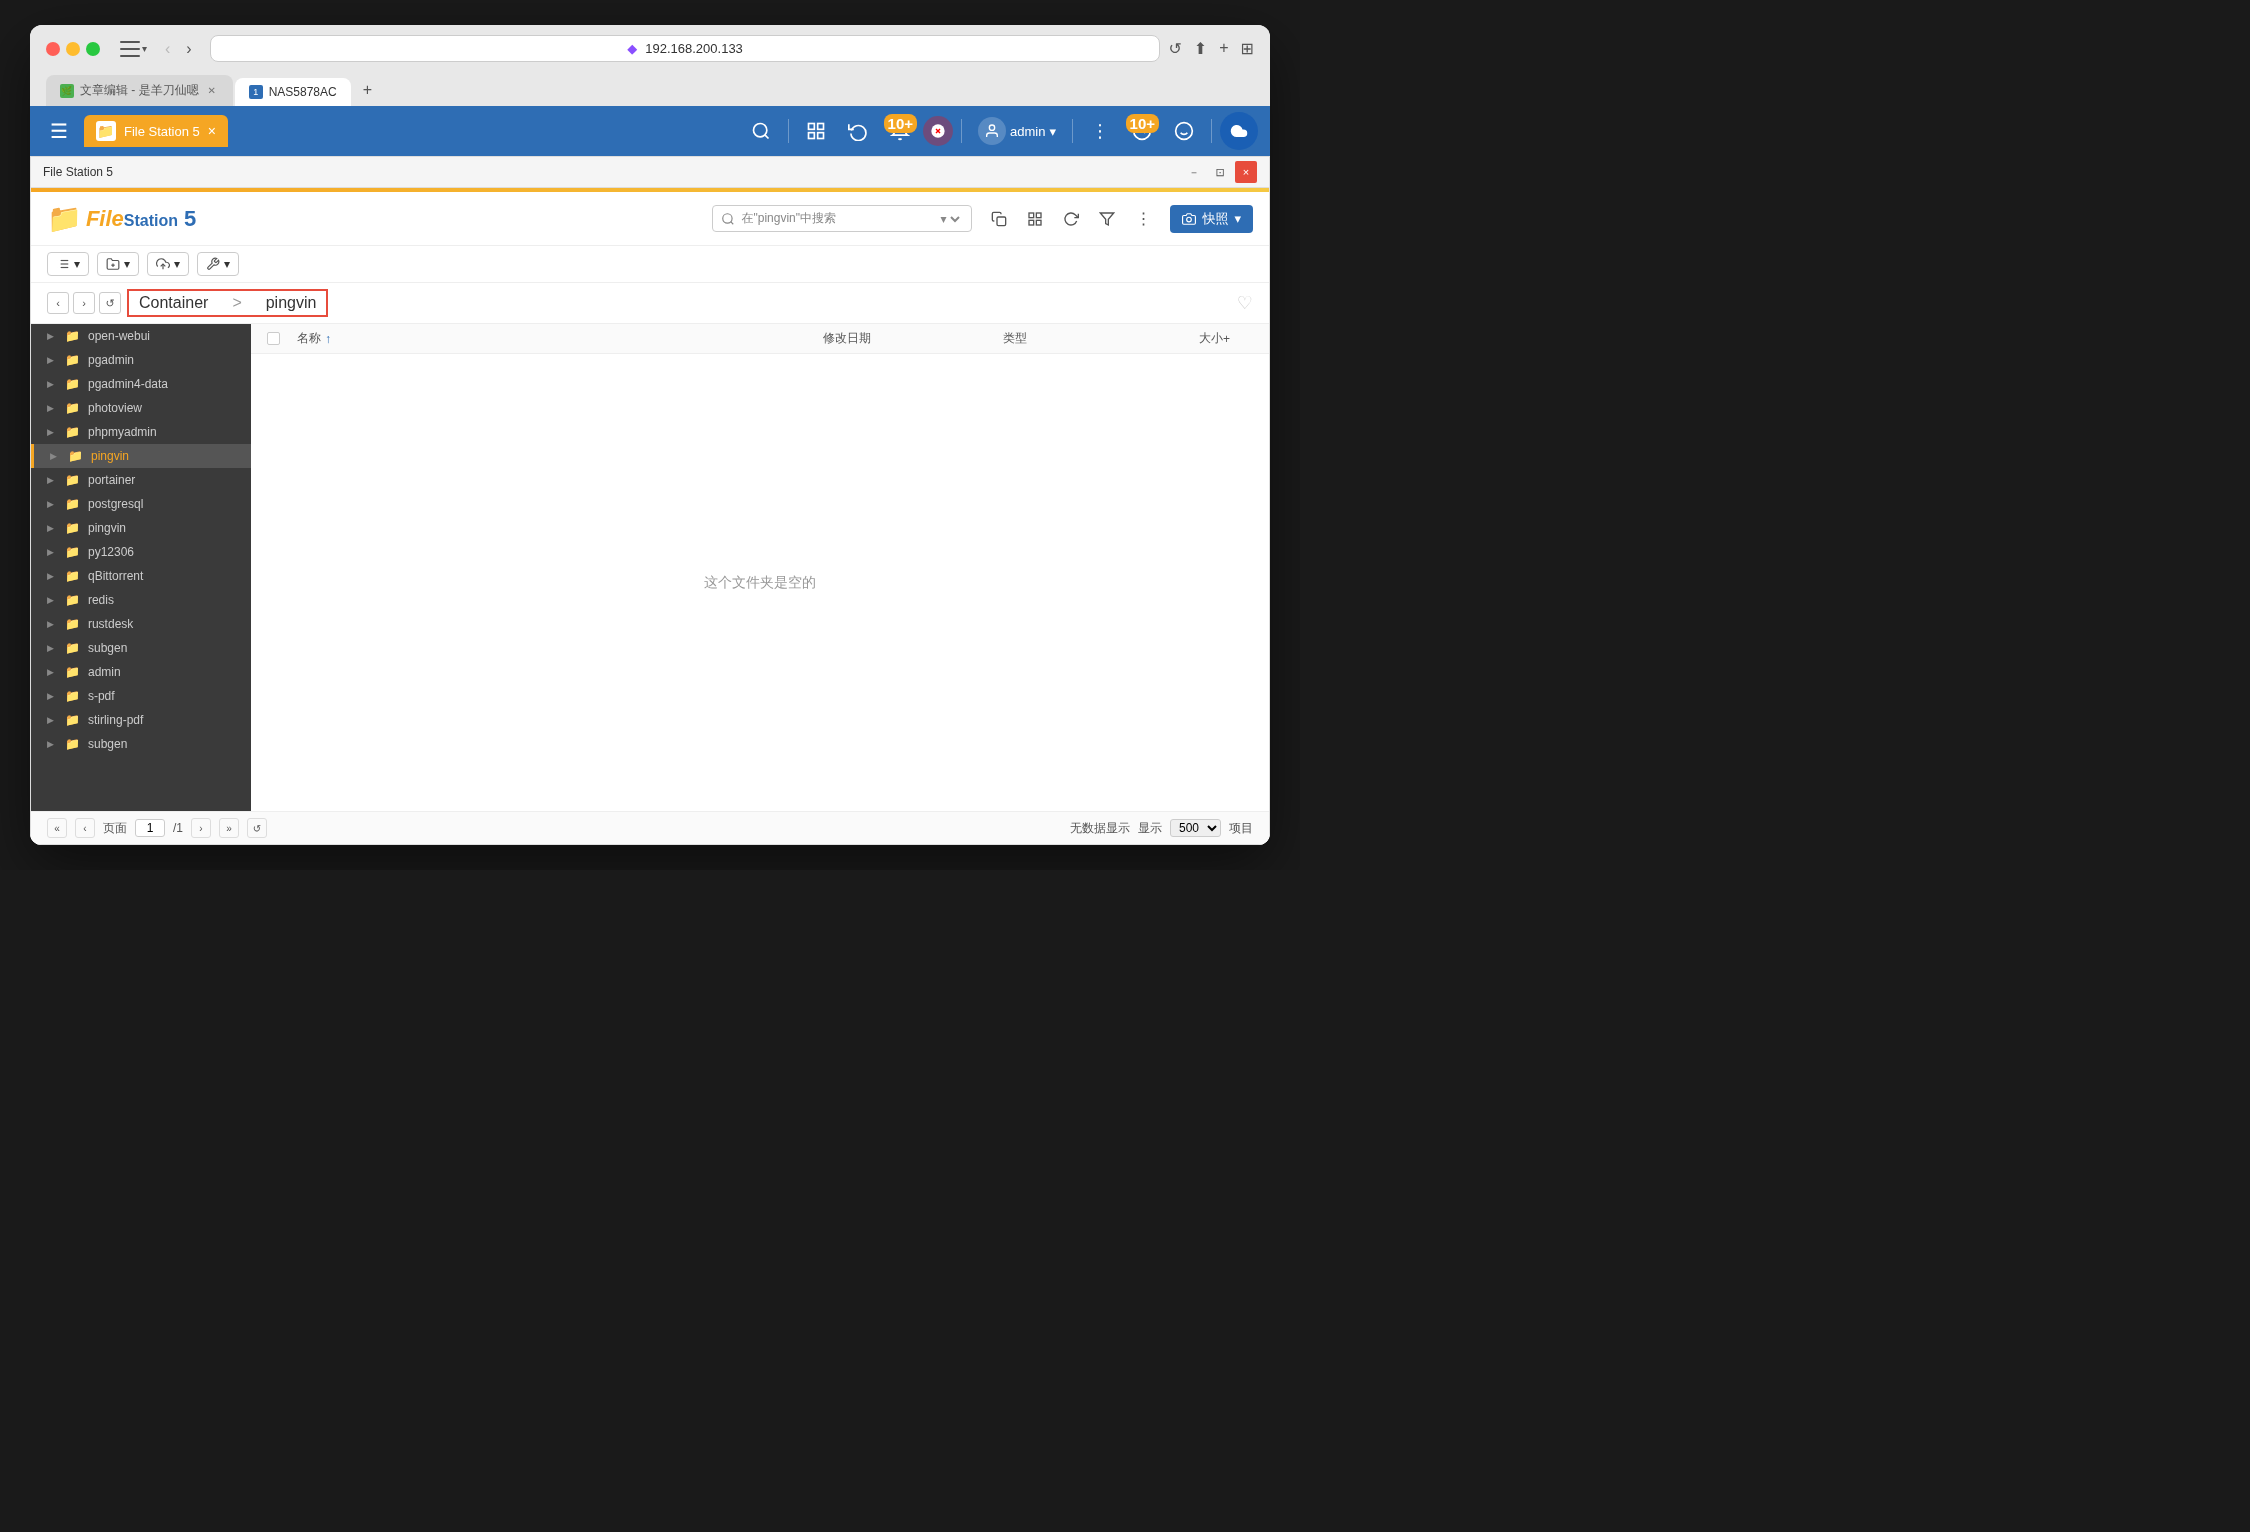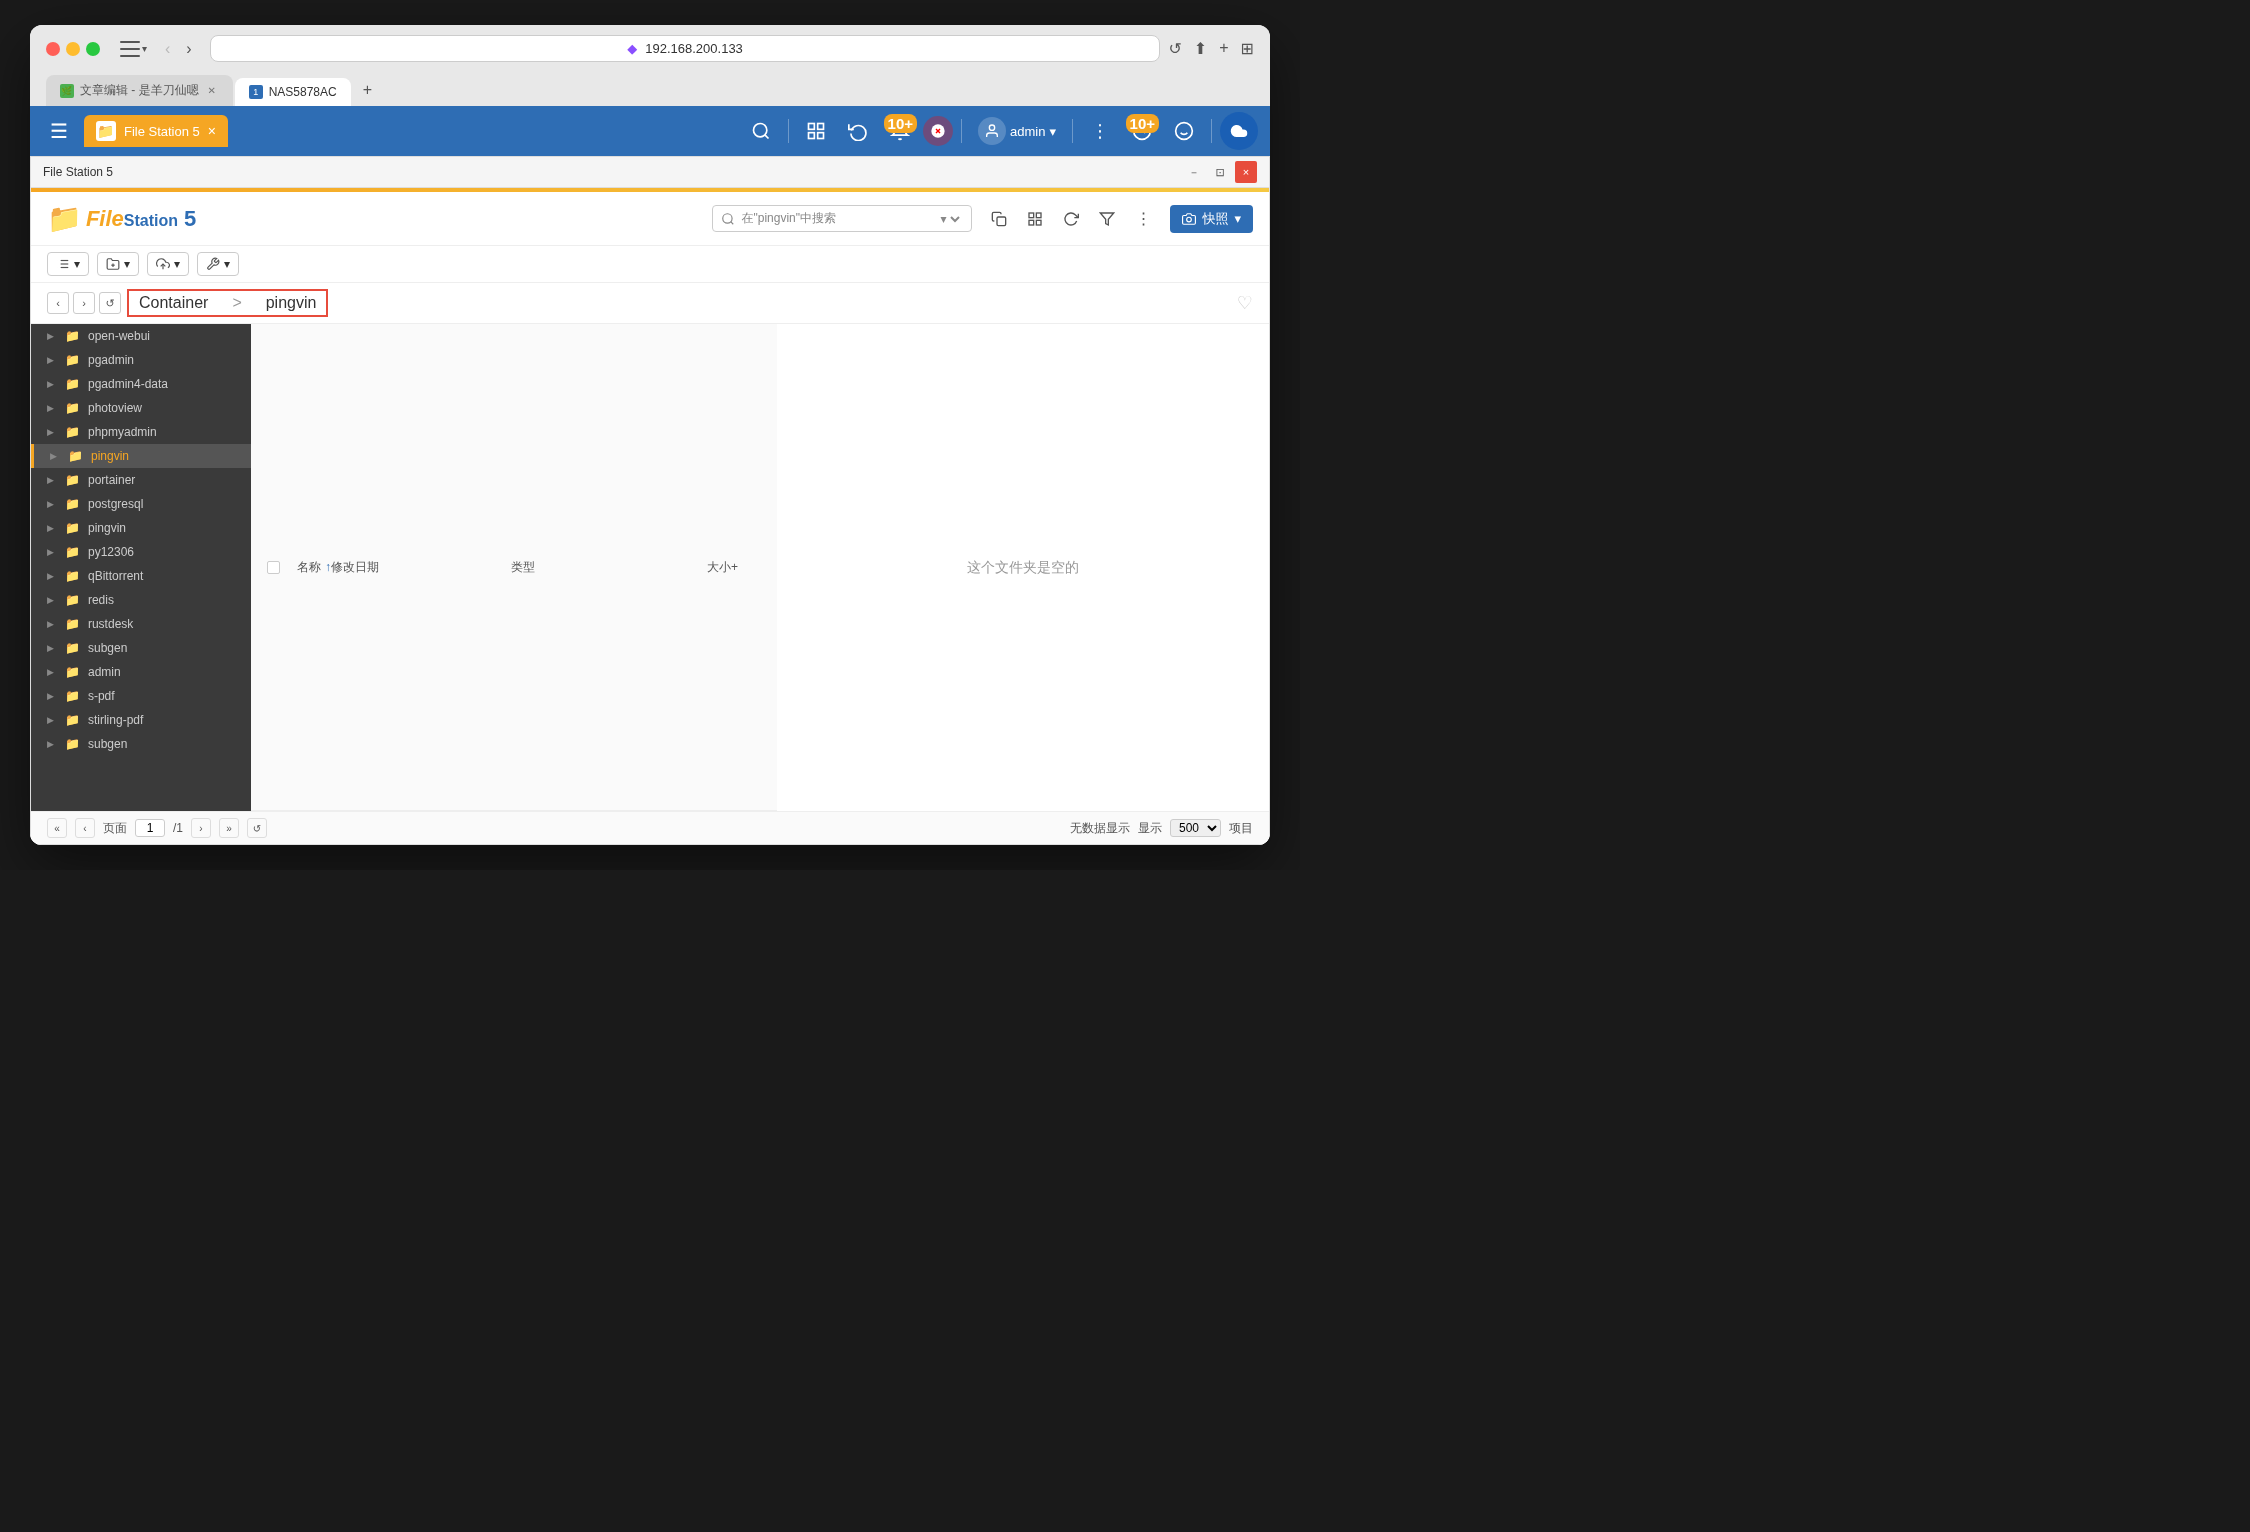--- a/index.html
+++ b/index.html
@@ -587,21 +587,21 @@
     .sidebar-folder-icon {
       color: #ccc;
       font-size: 12px;
     }
     .sidebar-item.active .sidebar-folder-icon { color: #f5a623; }
 
     
     .file-list {
       flex: 1;
       display: flex;
-      flex-direction: row;
+      flex-direction: column;
       overflow: hidden;
     }
 
     .file-list-header {
       display: flex;
       align-items: center;
       padding: 6px 16px;
       border-bottom: 1px solid #eee;
       background: #fafafa;
       font-size: 12px;

